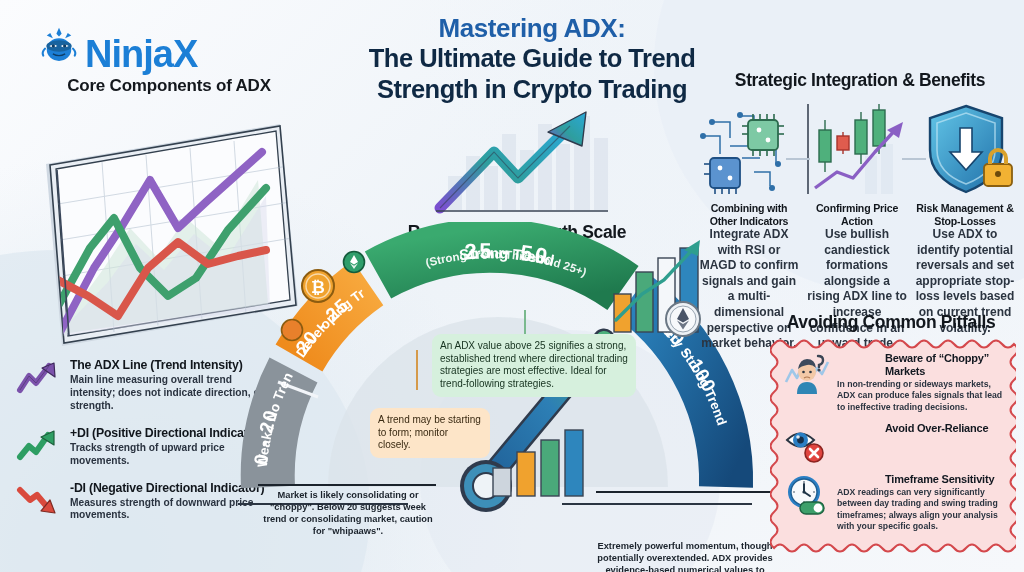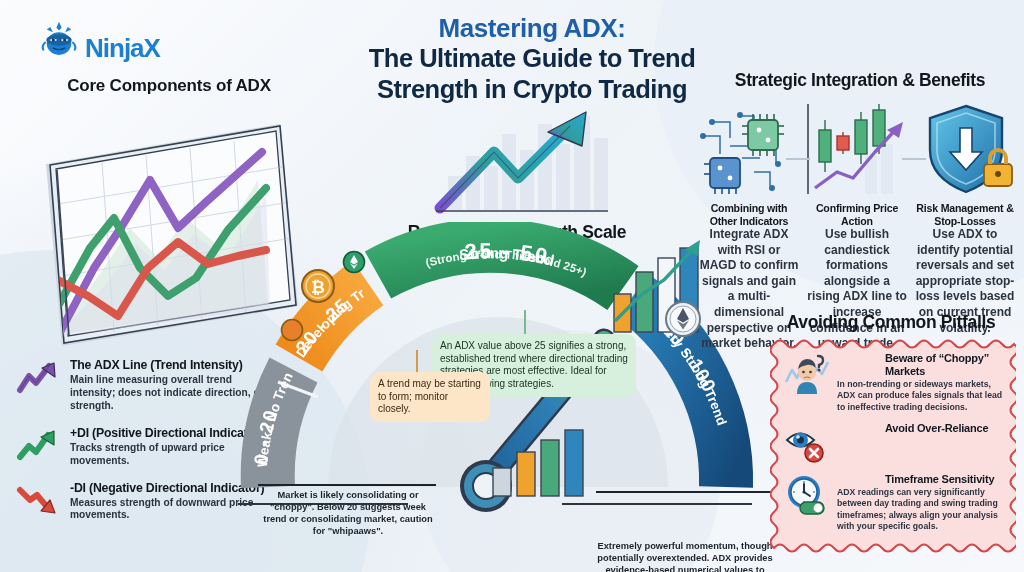--- a/index.html
+++ b/index.html
@@ -18,21 +18,21 @@
     overflow:hidden;
   }
   .blob{position:absolute;border-radius:50%;pointer-events:none;}
   .blob1{width:620px;height:520px;left:-250px;top:250px;background:#dde8f0;opacity:.75;}
   .blob2{width:520px;height:470px;right:-150px;top:-170px;background:#e9eff7;opacity:.85;}
   .blob3{width:300px;height:300px;left:420px;top:330px;background:#e3eaf2;opacity:.55;}
 
   
   .logo{position:absolute;left:38px;top:18px;display:flex;align-items:center;gap:5px;}
   .logo-mark{width:42px;height:42px;}
-  .logo-text{font-size:26px;font-weight:bold;color:#1c7fd6;letter-spacing:-1px;line-height:1;margin-top:17px;}
+  .logo-text{font-size:38px;font-weight:bold;color:#1c7fd6;letter-spacing:-1px;line-height:1;margin-top:17px;}
   .subtitle-left{
     position:absolute;left:44px;top:76px;width:250px;text-align:center;
     font-size:17px;font-weight:bold;color:#14181d;letter-spacing:-.2px;
   }
 
   
   .left-chart{position:absolute;left:18px;top:118px;width:300px;height:235px;}
 
   
   .legend{position:absolute;left:16px;top:358px;width:262px;}
@@ -57,21 +57,21 @@
 
   
   .gauge{position:absolute;left:232px;top:222px;width:560px;height:312px;}
   .gauge svg{display:block;}
   .arcLabel{font-family:"Liberation Sans",sans-serif;font-weight:bold;fill:#ffffff;}
 
   
   .callout{position:absolute;border-radius:9px;padding:6px 8px;text-align:left;
            font-size:10px;font-weight:400;line-height:1.27;}
   .callout-green{left:432px;top:334px;width:188px;background:#d6f0dd;color:#16321f;}
-  .callout-orange{left:370px;top:372px;width:104px;background:#fde5c8;color:#3a2a12;}
+  .callout-orange{left:370px;top:408px;width:104px;background:#fde5c8;color:#3a2a12;}
   .stem{position:absolute;background:#c9a36a;width:2px;}
 
   .note{position:absolute;font-size:9.3px;font-weight:700;line-height:1.3;color:#1b232c;text-align:center;}
   .note-left{left:258px;top:489px;width:180px;}
   .note-right{left:592px;top:516px;width:186px;margin-top:24px;}
   .note-rule{position:absolute;height:2px;background:#1b232c;}
 
   
   .strat{position:absolute;left:690px;top:100px;width:334px;}
   .strat-icons{display:flex;justify-content:space-between;align-items:flex-end;padding:0 6px;height:96px;}

